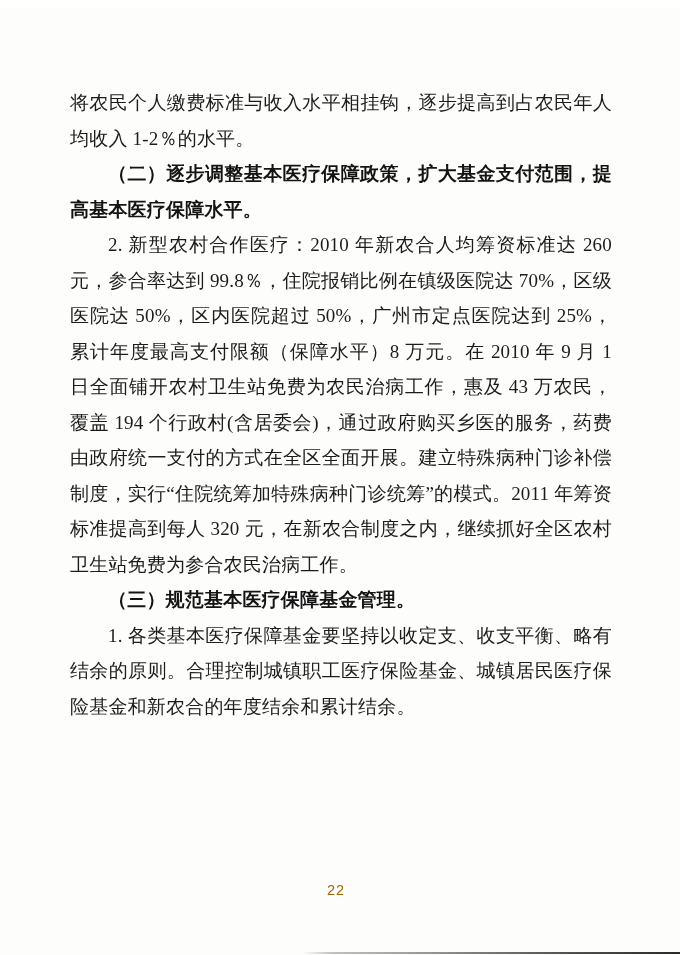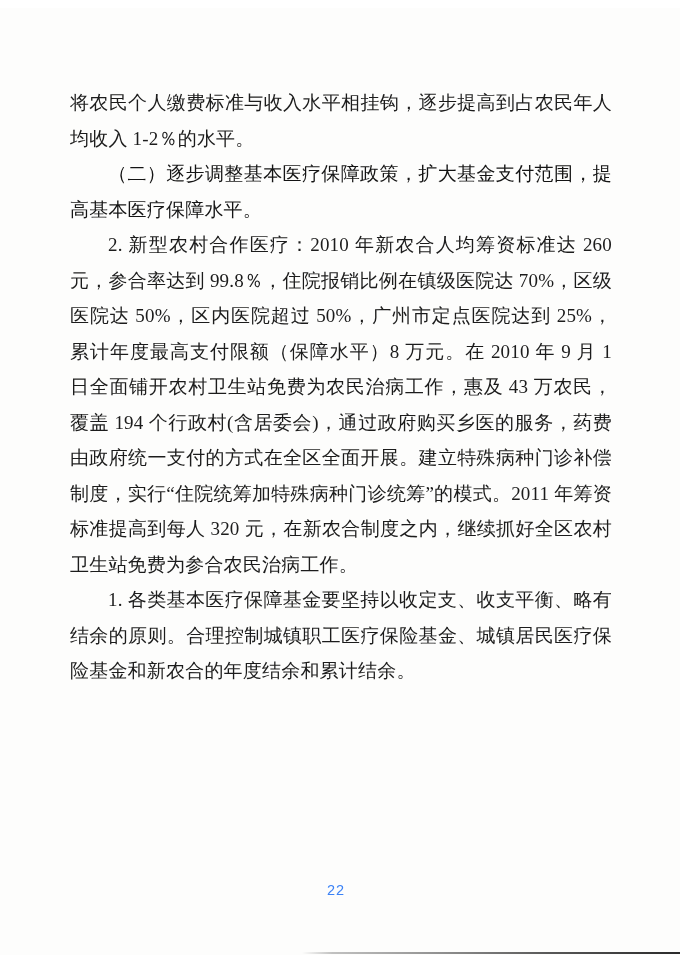--- a/index.html
+++ b/index.html
@@ -29,33 +29,33 @@
   }
   .content p {
     margin: 0;
     padding: 0;
     text-indent: 2em;
   }
   .content p.no-indent {
     text-indent: 0;
   }
   .content p.heading {
-    font-weight: 400;
+    font-weight: 700;
     color: #141414;
   }
   .page-number {
     position: absolute;
     top: 874px;
     left: 0;
     width: 672px;
     text-align: center;
     font-family: "Liberation Sans", "DejaVu Sans", sans-serif;
     font-size: 14.5px;
     letter-spacing: 1px;
-    color: #3b82f6;
+    color: #a16207;
   }
   .scan-edge-artifact {
     position: absolute;
     top: 944px;
     left: 302px;
     width: 378px;
     height: 2px;
     background: linear-gradient(to right,
       rgba(130,130,130,0.0) 0%,
       rgba(120,120,120,0.45) 8%,
@@ -70,20 +70,21 @@
 <div class="page">
 
   <div class="content">
     <p class="no-indent">将农民个人缴费标准与收入水平相挂钩，逐步提高到占农民年人均收入 1-2％的水平。</p>
 
     <p class="heading">（二）逐步调整基本医疗保障政策，扩大基金支付范围，提高基本医疗保障水平。</p>
 
 
     <p>2. 新型农村合作医疗：2010 年新农合人均筹资标准达 260 元，参合率达到 99.8％，住院报销比例在镇级医院达 70%，区级医院达 50%，区内医院超过 50%，广州市定点医院达到 25%，累计年度最高支付限额（保障水平）8 万元。在 2010 年 9 月 1 日全面铺开农村卫生站免费为农民治病工作，惠及 43 万农民，覆盖 194 个行政村(含居委会)，通过政府购买乡医的服务，药费由政府统一支付的方式在全区全面开展。建立特殊病种门诊补偿制度，实行“住院统筹加特殊病种门诊统筹”的模式。2011 年筹资标准提高到每人 320 元，在新农合制度之内，继续抓好全区农村卫生站免费为参合农民治病工作。</p>
 
+    <p class="heading">（三）规范基本医疗保障基金管理。</p>
 
     <p>1. 各类基本医疗保障基金要坚持以收定支、收支平衡、略有结余的原则。合理控制城镇职工医疗保险基金、城镇居民医疗保险基金和新农合的年度结余和累计结余。</p>
   </div>
 
   <div class="page-number">22</div>
 
   <div class="scan-edge-artifact"></div>
 
 </div>
 

